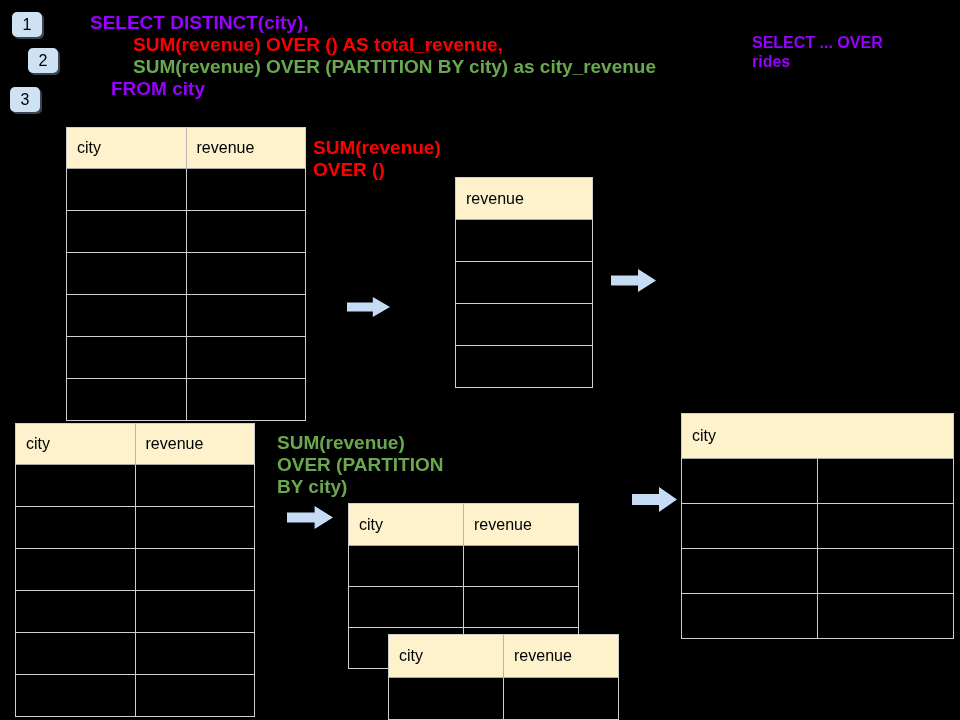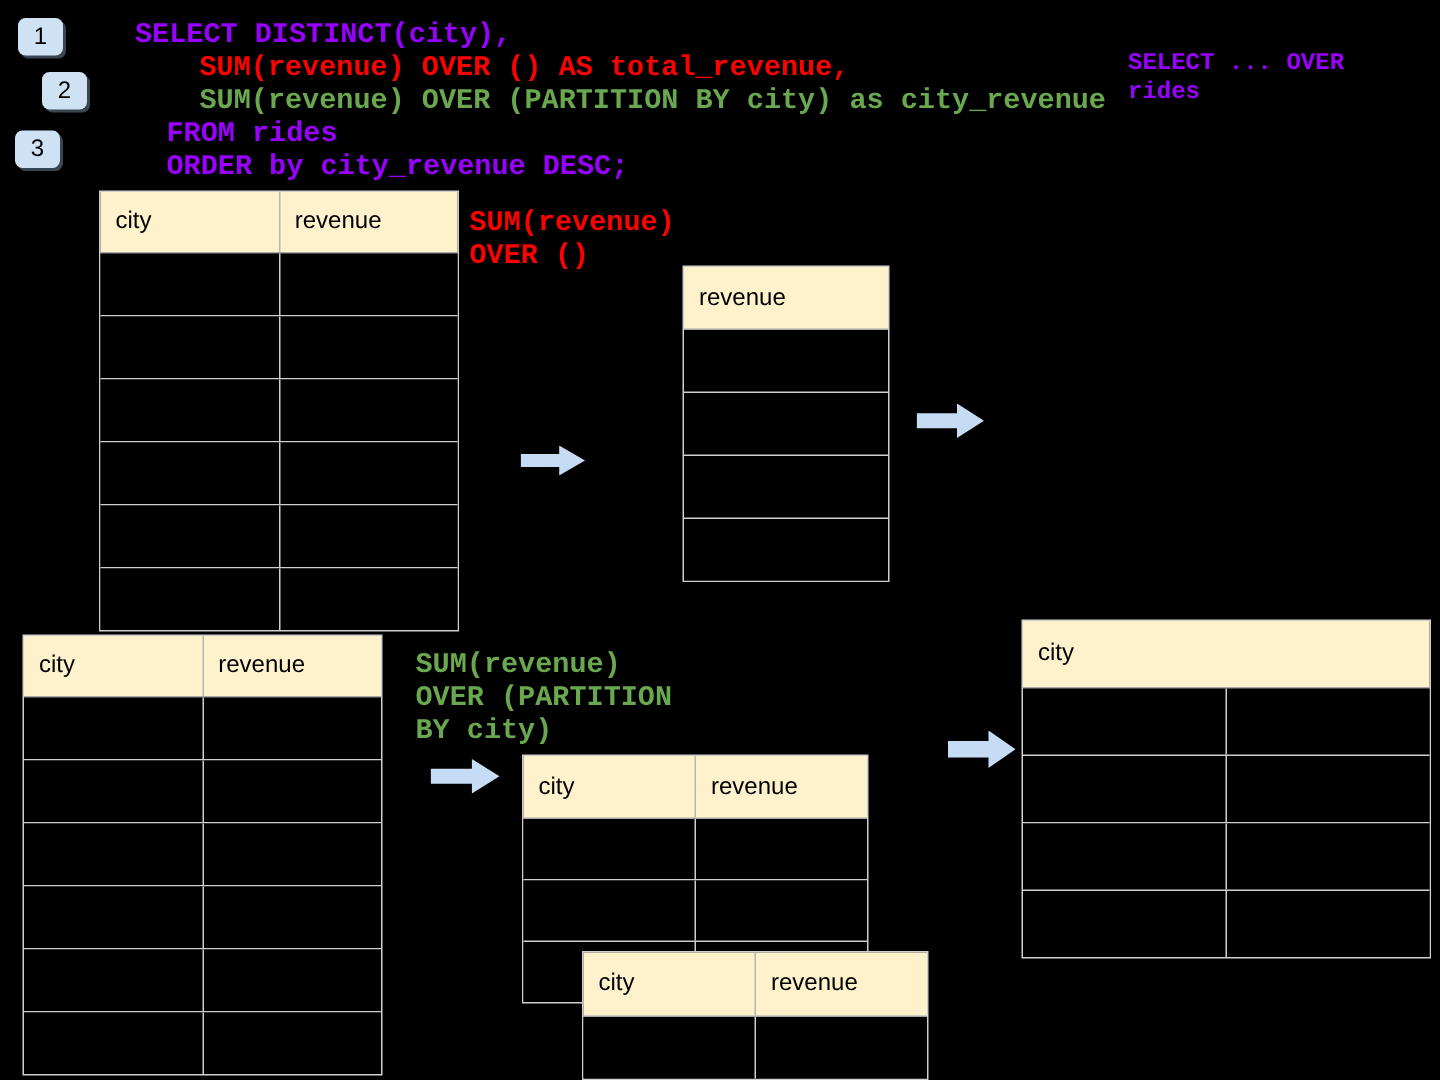--- a/index.html
+++ b/index.html
@@ -2,21 +2,21 @@
 <html><head>
 <meta charset="utf-8">
 <style>
   html,body{margin:0;padding:0;background:#000;}
   .canvas{
     position:relative;width:960px;height:720px;background:#000000;
     overflow:hidden;font-family:"Liberation Sans",sans-serif;
   }
   
   .code{
-    position:absolute;font-family:Liberation Mono, monospace;
+    position:absolute;font-family:Liberation Sans, sans-serif;
     font-weight:bold;font-size:19px;line-height:22px;white-space:pre;
   }
   .purple{color:#9900ff}
   .red{color:#ff0000}
   .green{color:#6aa84f}
   #sql-l1{left:90px;top:12px}
   #sql-l2{left:133px;top:34px}
   #sql-l3{left:133px;top:56px}
   #sql-l4{left:111px;top:78px}
   #sql-l5{left:111px;top:100px}
@@ -72,22 +72,21 @@
 
 <div class="canvas">
 
   <div class="badge" id="badge-1">1</div>
   <div class="badge" id="badge-2">2</div>
   <div class="badge" id="badge-3">3</div>
 
   <div class="code purple" id="sql-l1">SELECT DISTINCT(city),</div>
   <div class="code green" id="sql-l3">SUM(revenue) OVER (PARTITION BY city) as city_revenue</div>
   <div class="code red" id="sql-l2">SUM(revenue) OVER () AS total_revenue,</div>
-  <div class="code purple" id="sql-l4">FROM rides</div>
-  <div class="code purple" id="sql-l5">ORDER by city_revenue DESC;</div>
+  <div class="code purple" id="sql-l4">FROM city</div>
 
   <div class="code purple" id="side-note">SELECT ... OVER
 rides</div>
 
   <div class="code red" id="note-total">SUM(revenue)
 OVER ()</div>
   <div class="code green" id="note-partition">SUM(revenue)
 OVER (PARTITION
 BY city)</div>
 

